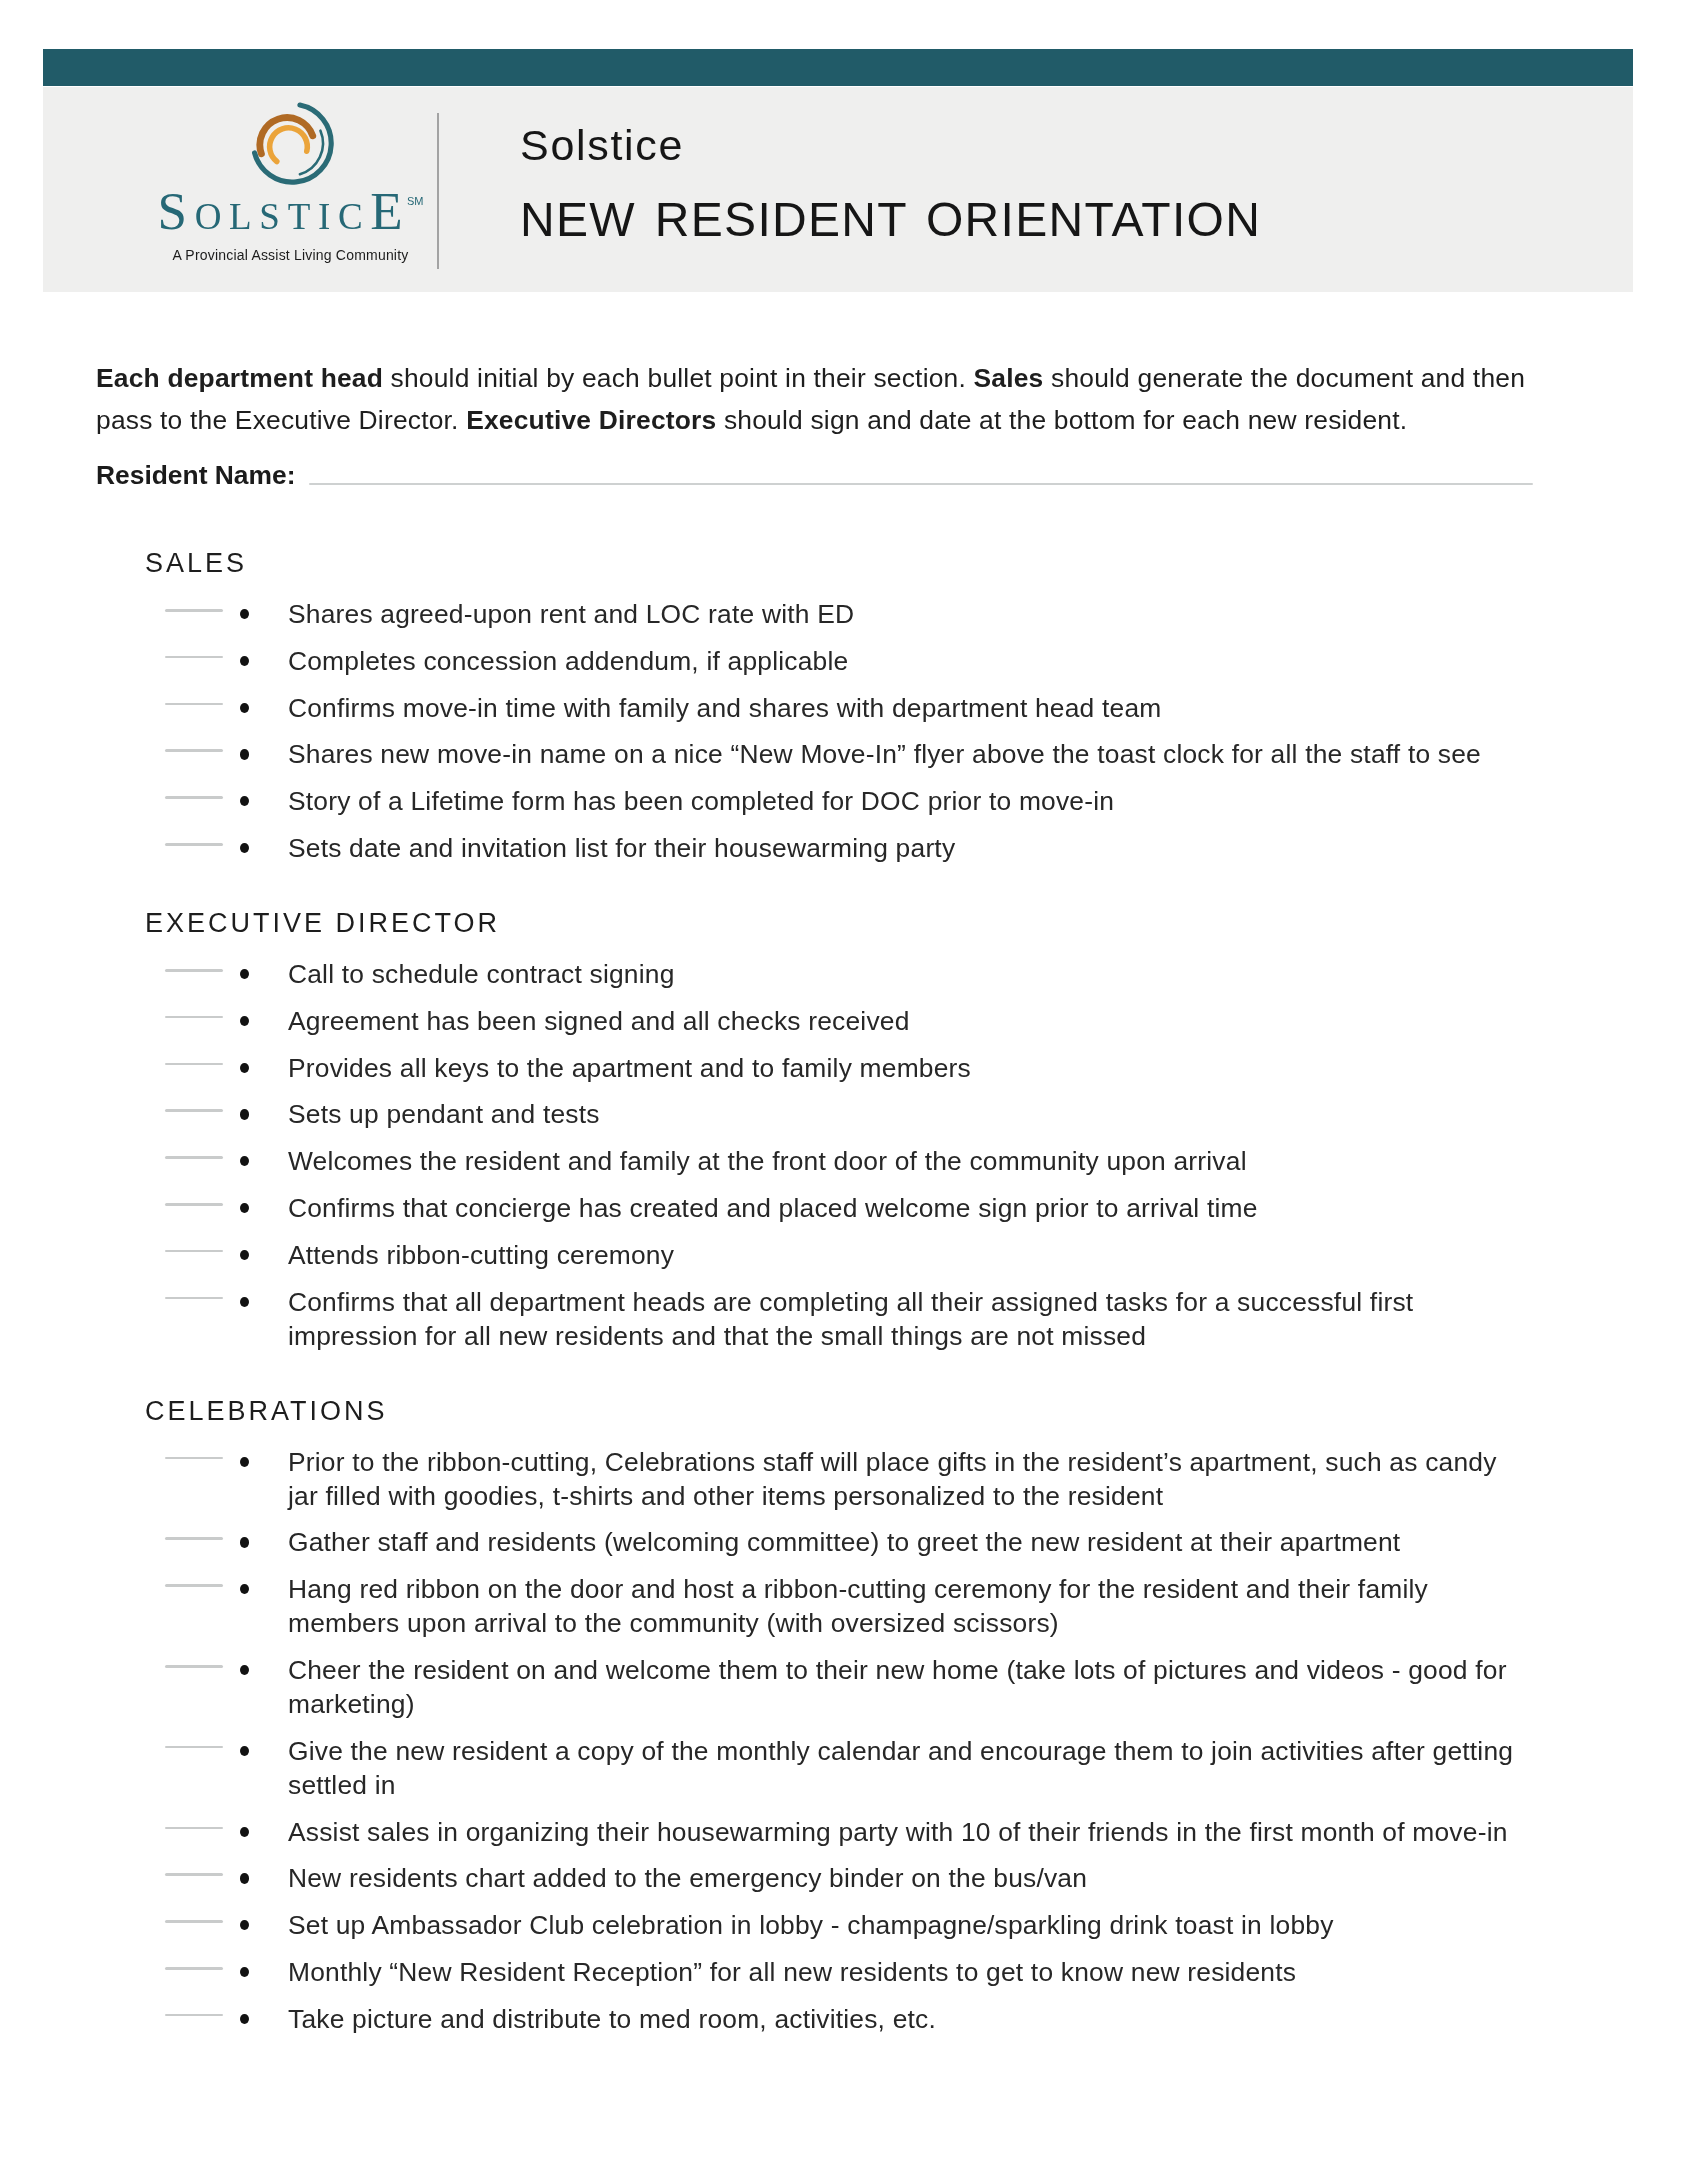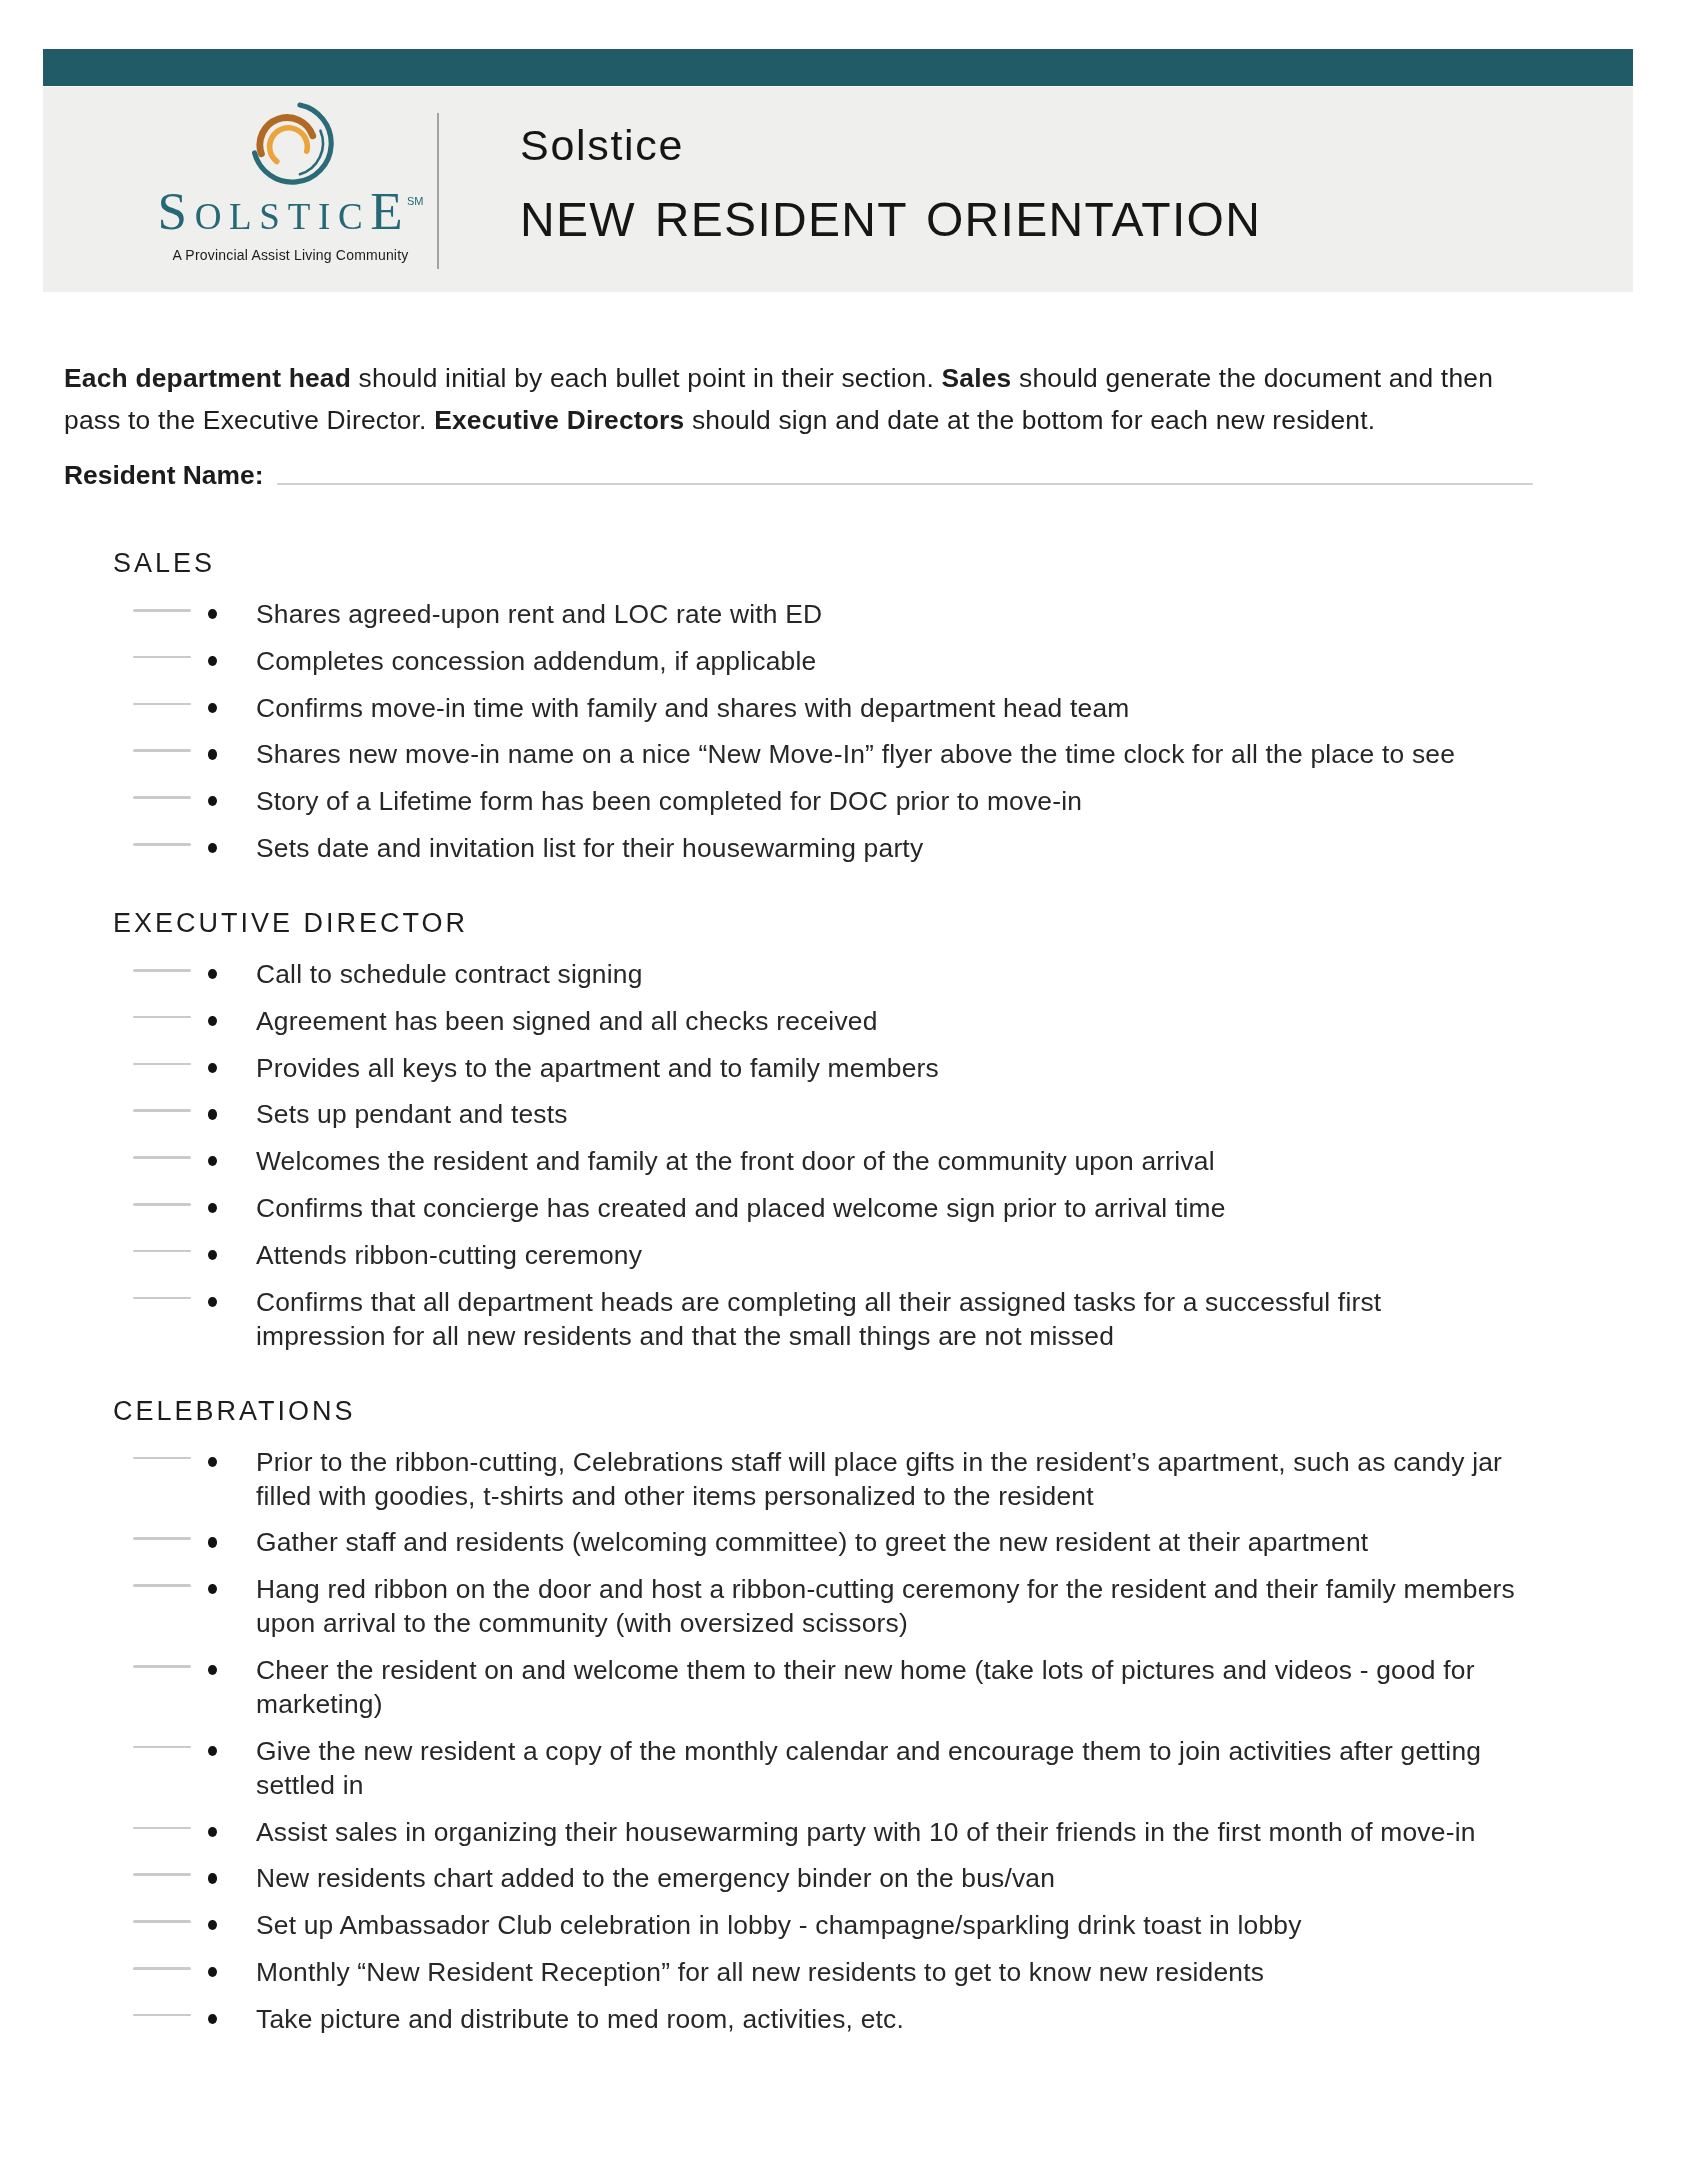--- a/index.html
+++ b/index.html
@@ -59,21 +59,21 @@
     font-size:43px; letter-spacing:1.7px; color:#161616; line-height:1;
   }
   .title-main{
     position:absolute; left:0; top:109px;
     font-size:48px; letter-spacing:1.3px; word-spacing:4.3px;
     color:#161616; line-height:1;
   }
   
   .content{
     position:absolute; left:0; top:292px; width:1595px;
-    padding:0 62px 0 64px; box-sizing:border-box;
+    padding:0 62px 0 96px; box-sizing:border-box;
   }
   .intro{
     margin:65px 0 0 0;
     max-width:1482px;
     font-size:26.4px; line-height:42px; letter-spacing:0.2px; color:#1e1e1e;
   }
   .intro b{letter-spacing:0.2px;}
   .field-row{
     display:flex; align-items:flex-end;
     margin-top:16px; height:36px;
@@ -176,21 +176,21 @@
 
   <li class="bullet-row">
     <span class="initial-line"></span>
     <span class="dot"></span>
     <span class="bullet-text">Confirms move-in time with family and shares with department head team</span>
   </li>
 
   <li class="bullet-row">
     <span class="initial-line"></span>
     <span class="dot"></span>
-    <span class="bullet-text">Shares new move-in name on a nice “New Move-In” flyer above the time clock for all the place to see</span>
+    <span class="bullet-text">Shares new move-in name on a nice “New Move-In” flyer above the toast clock for all the staff to see</span>
   </li>
 
   <li class="bullet-row">
     <span class="initial-line"></span>
     <span class="dot"></span>
     <span class="bullet-text">Story of a Lifetime form has been completed for DOC prior to move-in</span>
   </li>
 
   <li class="bullet-row">
     <span class="initial-line"></span>

